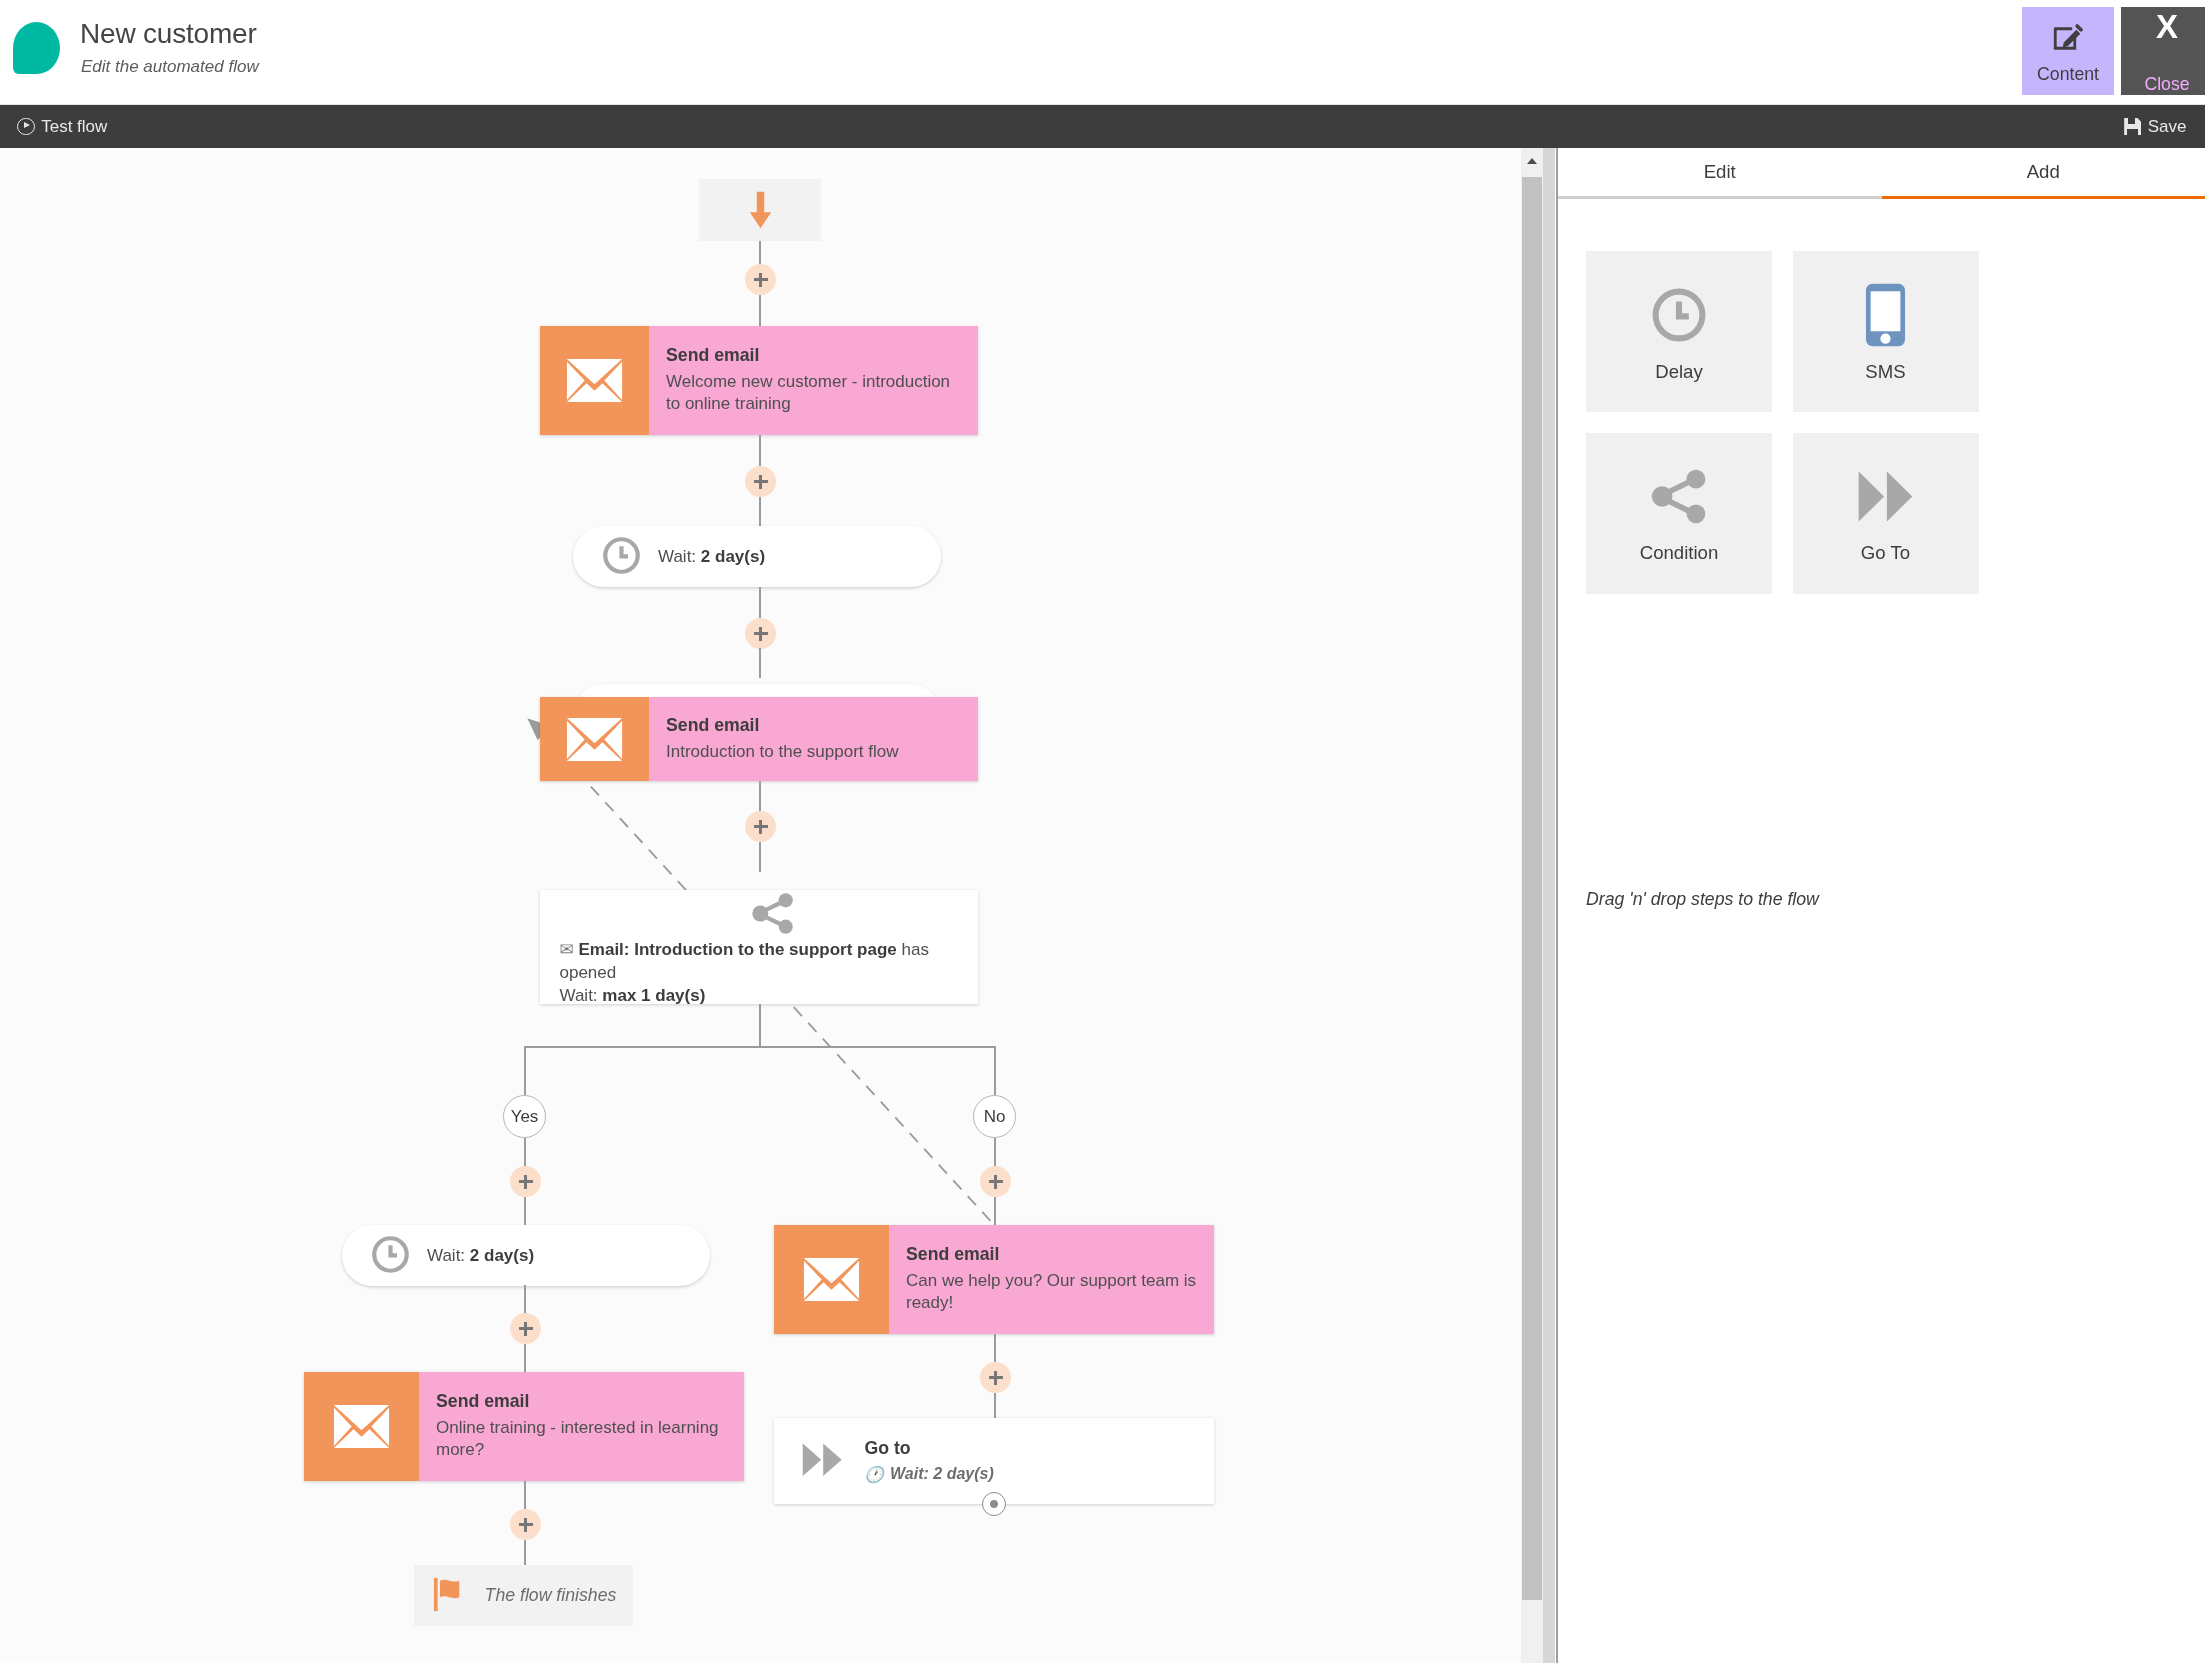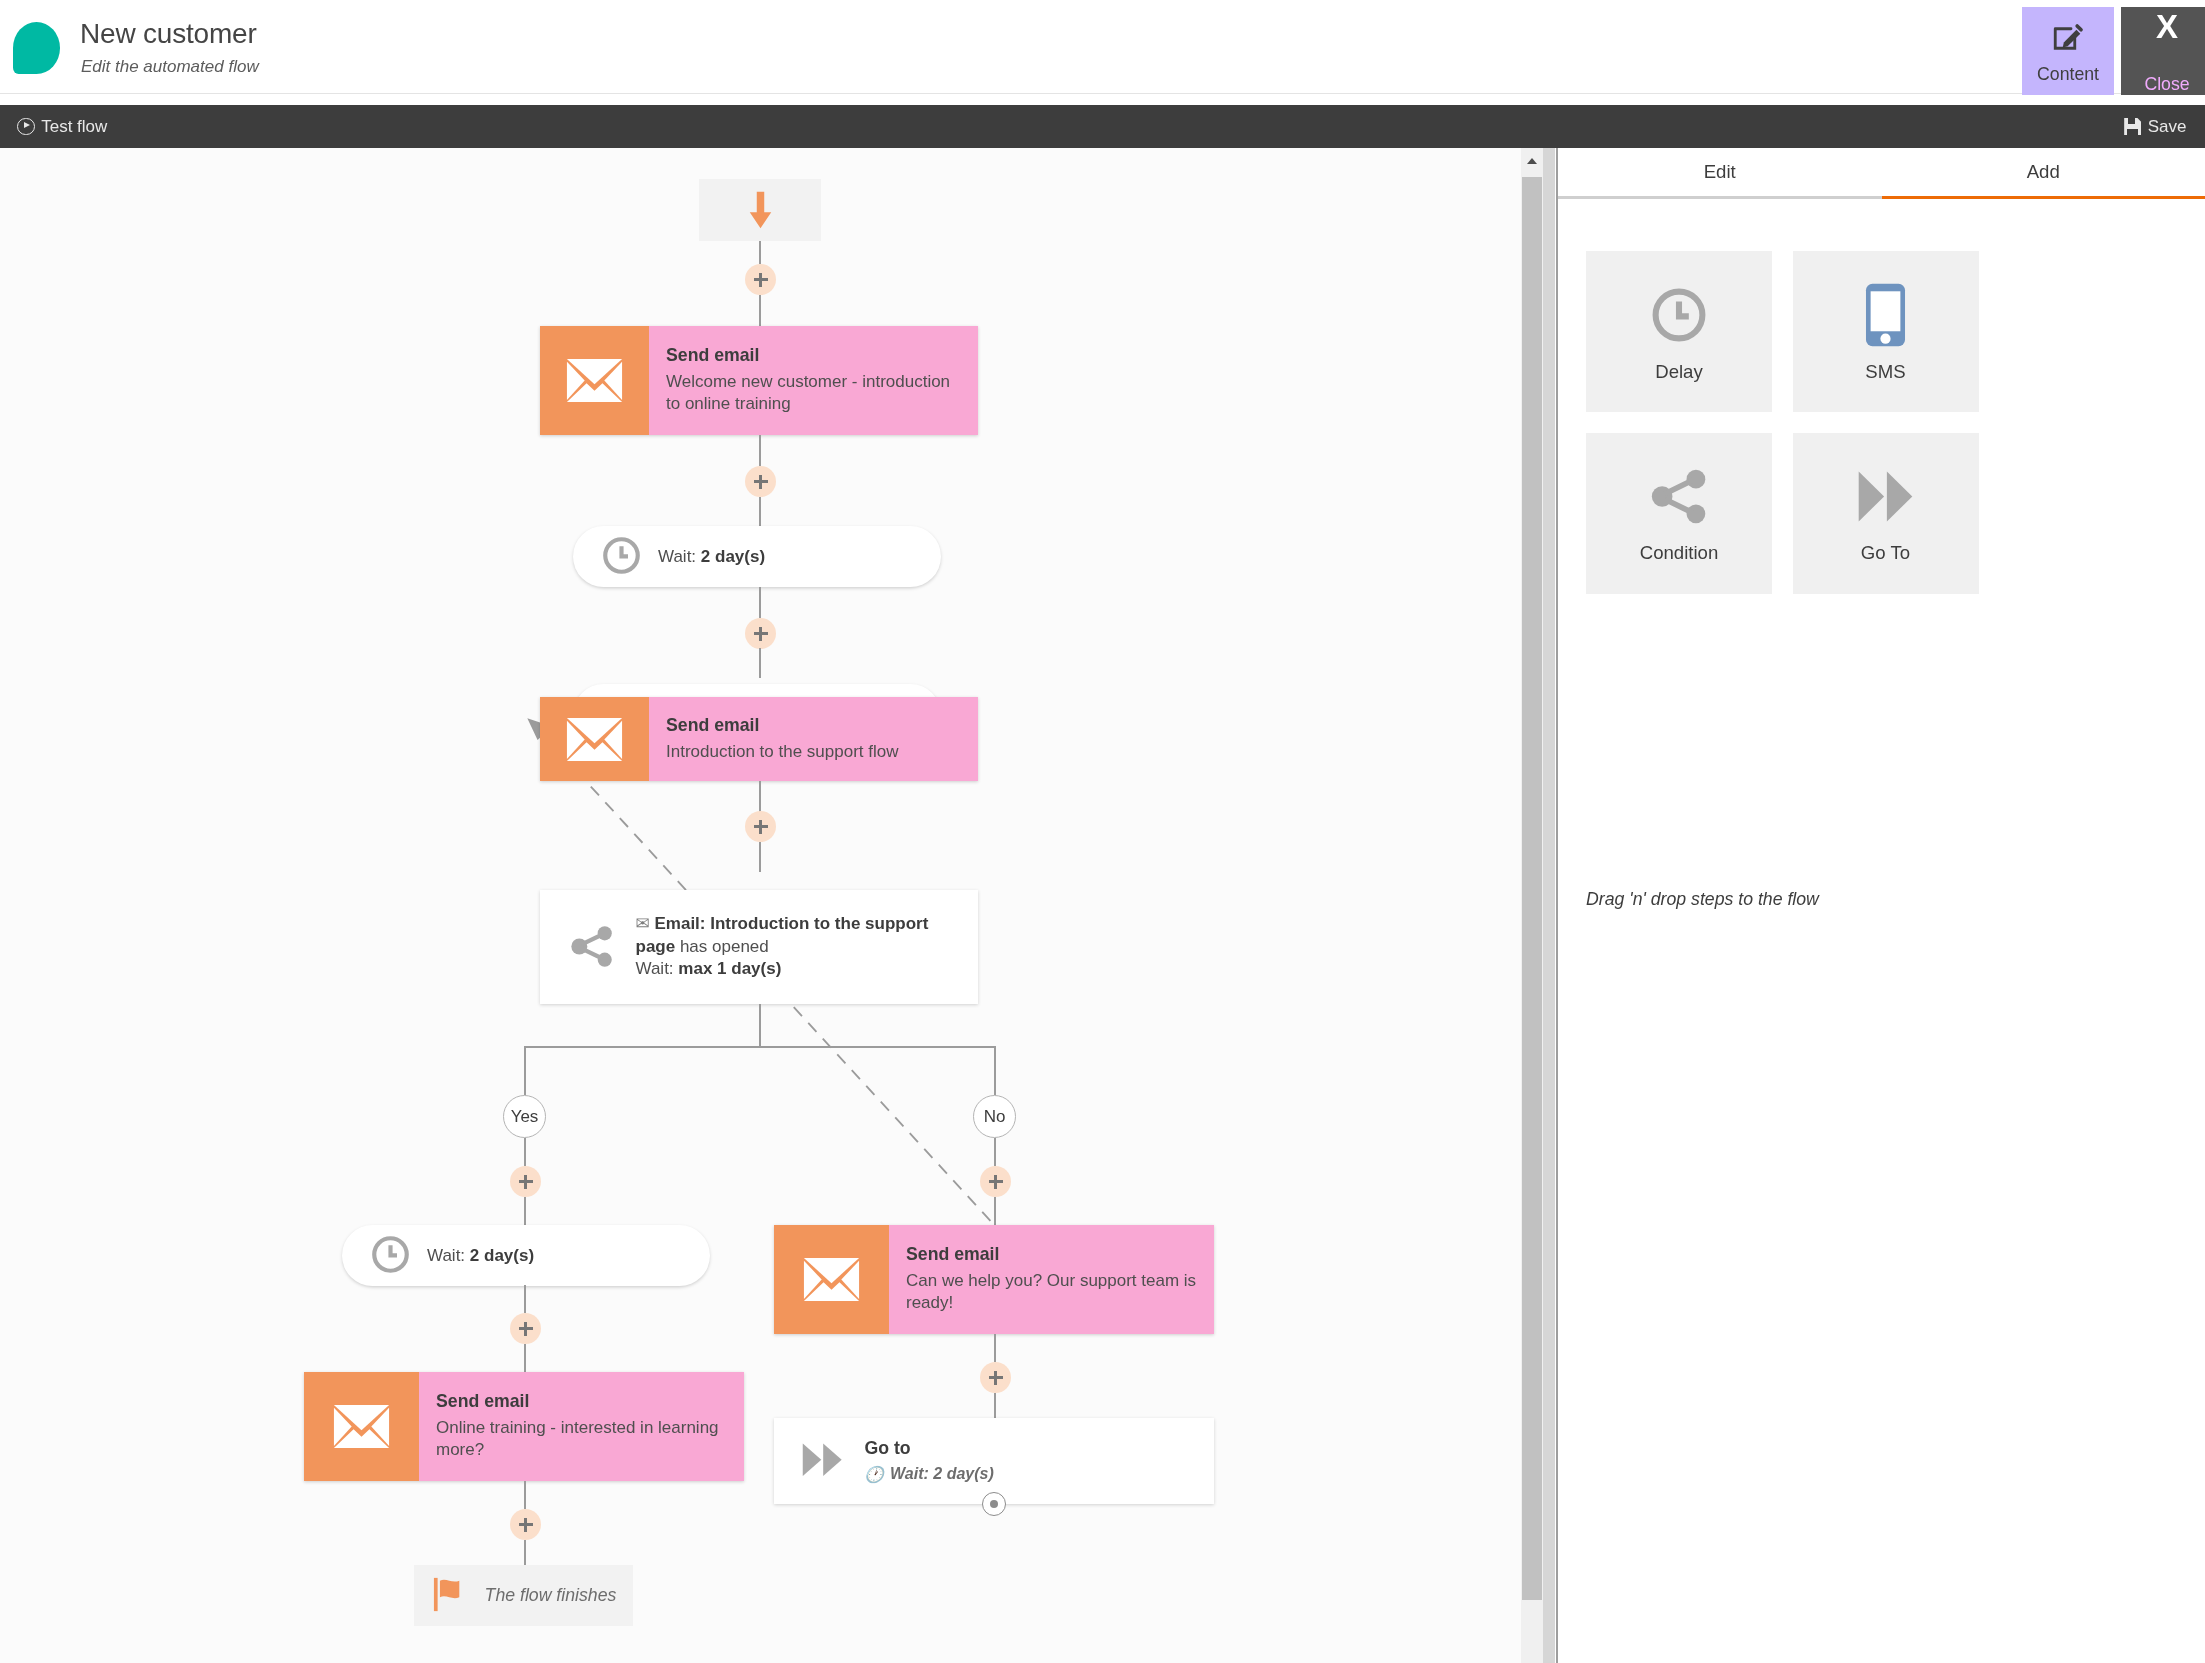--- a/index.html
+++ b/index.html
@@ -6,21 +6,21 @@
   html, body {
     width: 2205px; height: 1663px;
     font-family: "Liberation Sans", sans-serif;
     background: #ffffff;
     overflow: hidden;
   }
 
   
   .header {
     position: absolute; left: 0; top: 0;
-    width: 2205px; height: 94px;
+    width: 2205px; height: 105px;
     background: #ffffff;
     border-bottom: 0.5px solid #e4e4e4;
     text-decoration: underline;
   }
   .brand-bubble {
     position: absolute; left: 13px; top: 22.3px;
     width: 47px; height: 52px;
     background: #00b9a3;
     border-radius: 50% 50% 50% 12%;
   }
@@ -377,21 +377,21 @@
     <div class="card-body">
       <div class="card-title">Send email</div>
       <div class="card-sub">Introduction to the support flow</div>
     </div>
   </div>
 
   <div class="vline" style="left:759px; top:633px; height:31px;"></div>
   <div class="plus-node" style="left:745px; top:663px;"></div>
   <div class="vline" style="left:759px; top:694px; height:30px;"></div>
 
-  <div class="cond-card" style="left:540px; top:742px; width:438px; height:114px;">
+  <div class="cond-card" style="left:540px; top:742px; width:438px; height:114px;flex-direction:column;">
     <span class="share">
       <svg width="47" height="47" viewBox="0 0 100 100">
         <circle cx="22" cy="50" r="17" fill="#a8a8a8"></circle>
         <circle cx="76" cy="22" r="15" fill="#a8a8a8"></circle>
         <circle cx="76" cy="78" r="15" fill="#a8a8a8"></circle>
         <path d="M26 46 L72 24 M26 54 L72 76" stroke="#a8a8a8" stroke-width="9"></path>
       </svg>
     </span>
     <div class="cond-body">
       <div class="cond-line">

